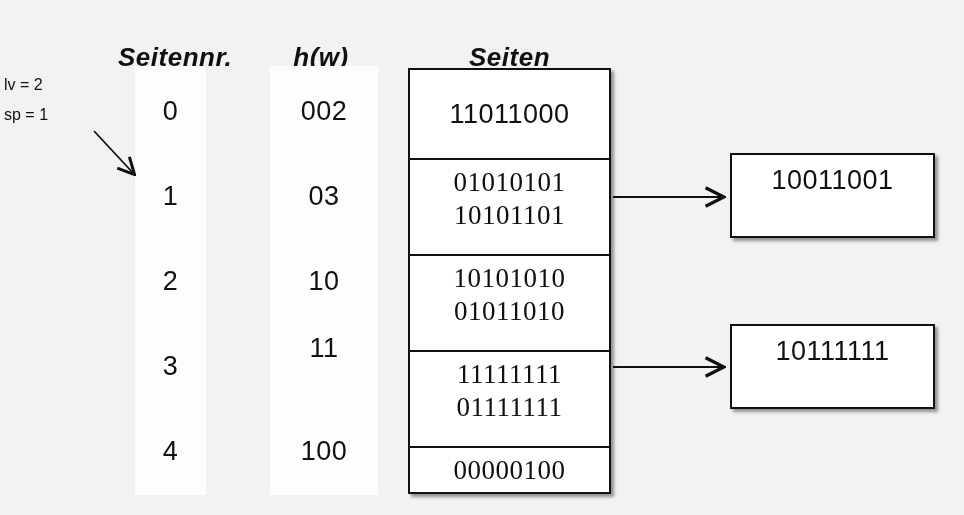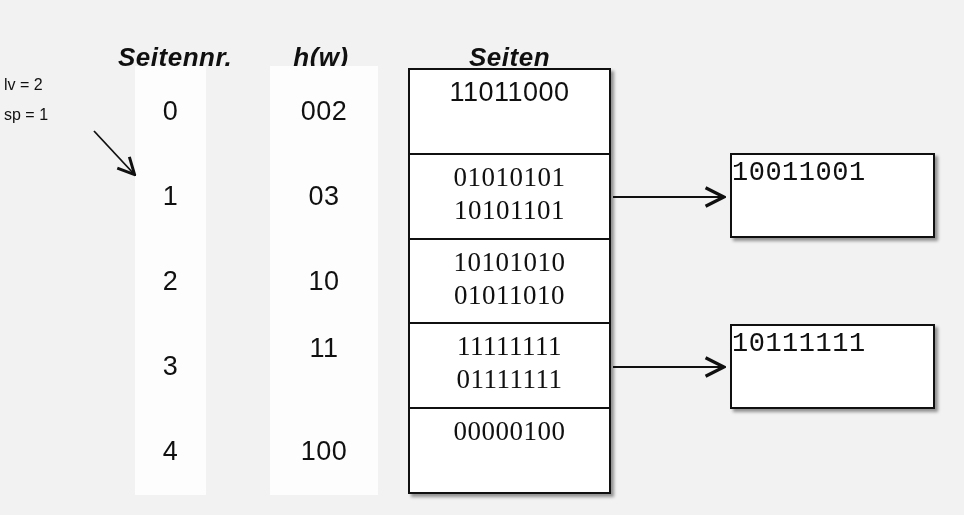--- a/index.html
+++ b/index.html
@@ -78,37 +78,38 @@
     flex-direction: column;
   }
   .page-cell {
     flex: 1 1 0;
     box-sizing: border-box;
     padding-top: 6px;
     text-align: center;
     font-size: 27px;
     line-height: 33px;
     letter-spacing: 0.5px;
+    margin-top: 22px;
   }
   .page-cell + .page-cell { border-top: 2.5px solid #101010; font-family: Liberation Serif, serif; }
 
   
   .overflow-box {
     position: absolute;
     left: 730px;
     width: 205px; height: 85px;
     box-sizing: border-box;
     background: #ffffff;
     border: 2.5px solid #101010;
     box-shadow: 3px 3px 3px rgba(0,0,0,0.40);
-    padding-top: 2px;
+    text-align: center;
+    padding-top: 9px;
     font-size: 27px;
     line-height: 33px;
     letter-spacing: 0.5px;
-    font-family: Liberation Mono, monospace;
   }
   .ovf-1 { top: 153px; }
   .ovf-3 { top: 324px; }
 
   
   .overlay {
     position: absolute;
     left: 0; top: 0;
     width: 964px; height: 515px;
     pointer-events: none;

